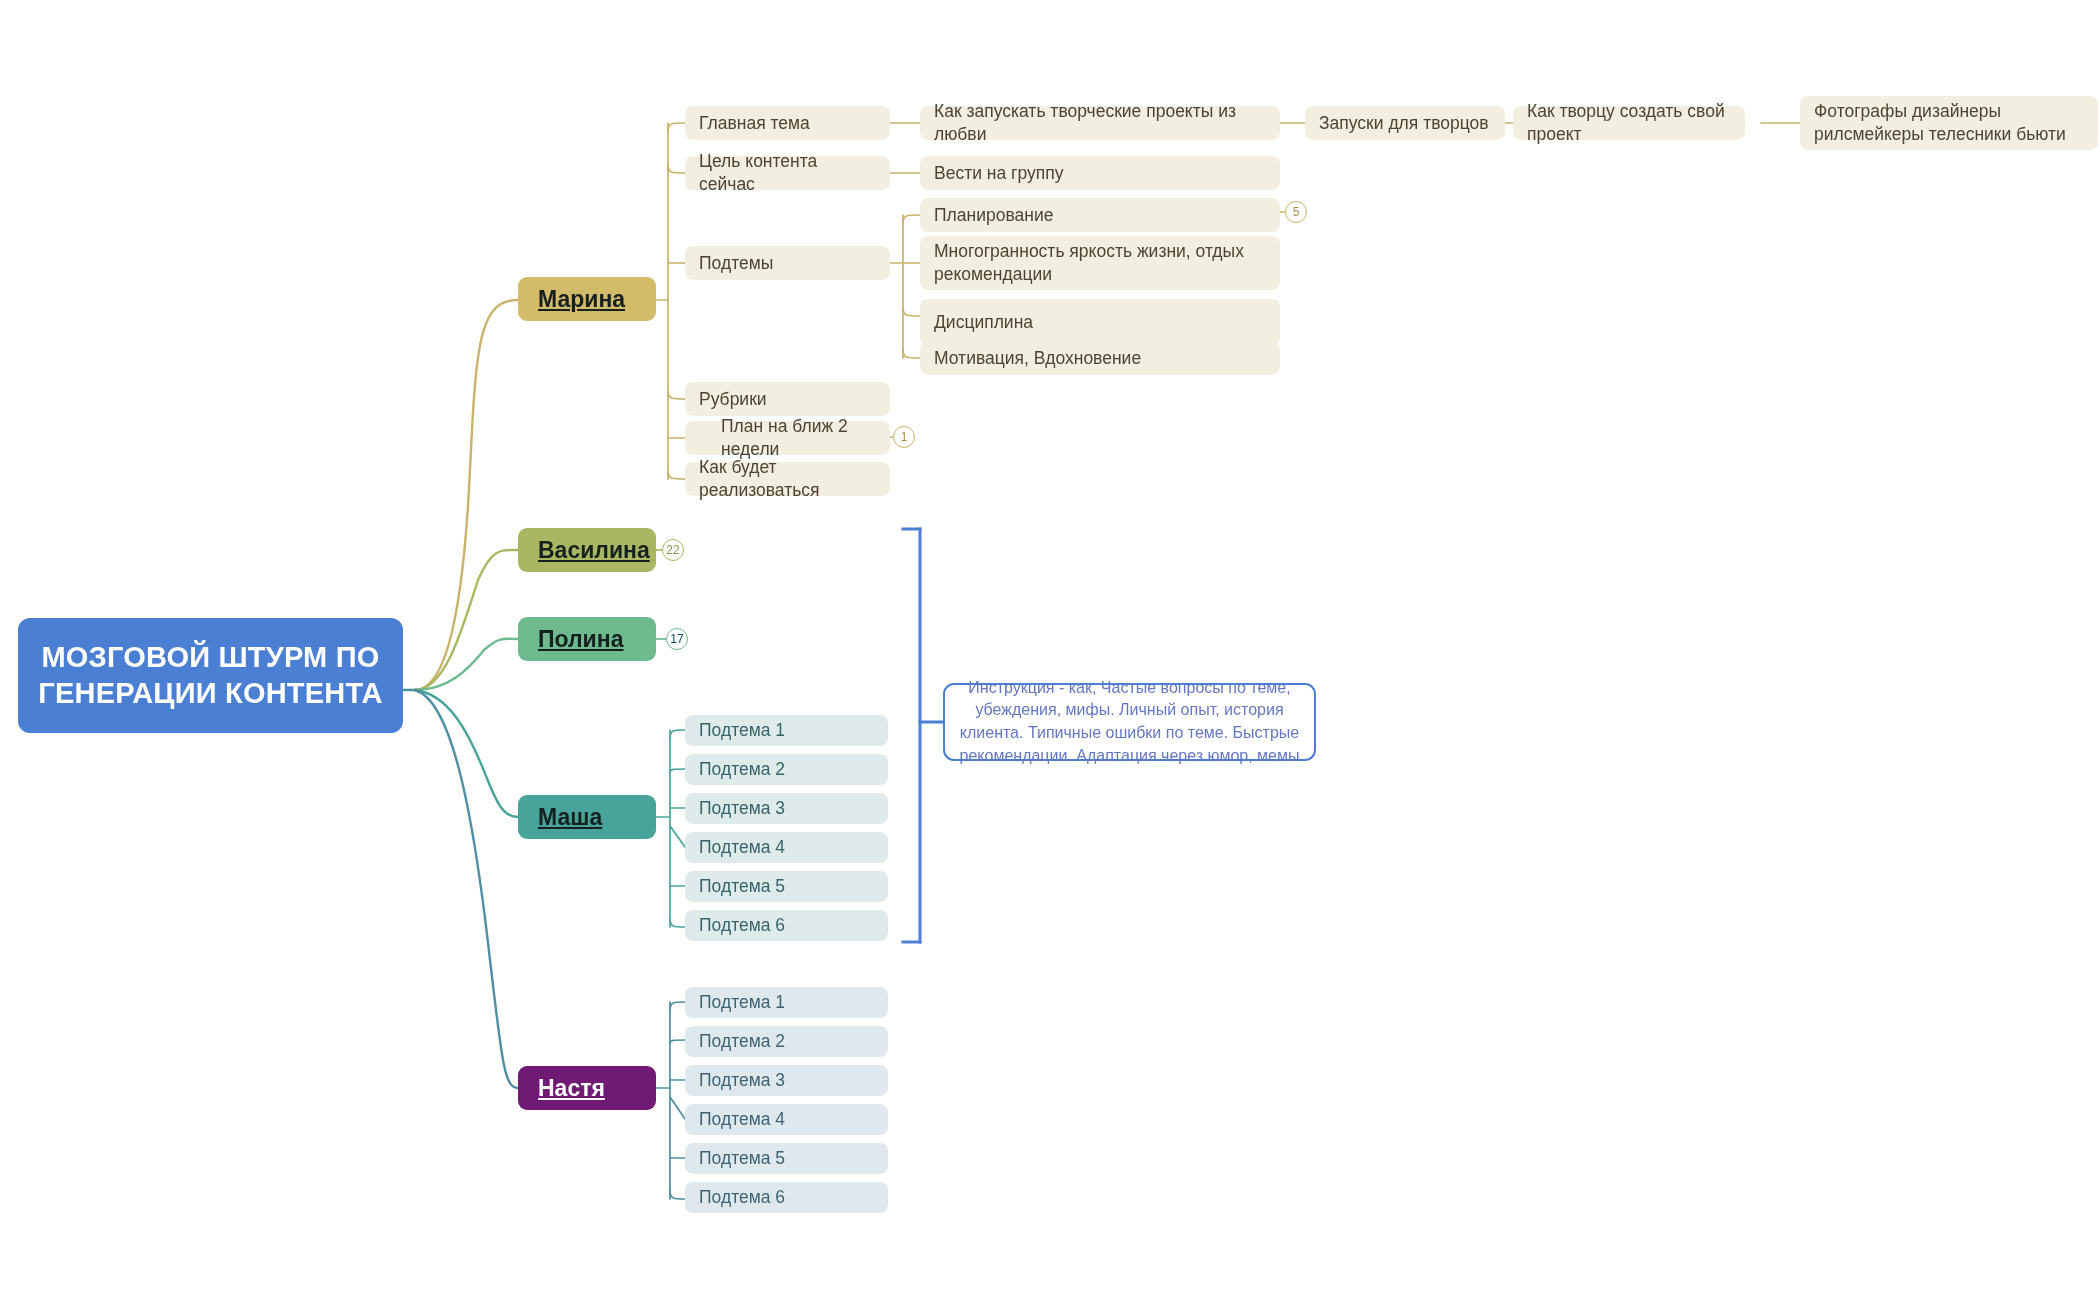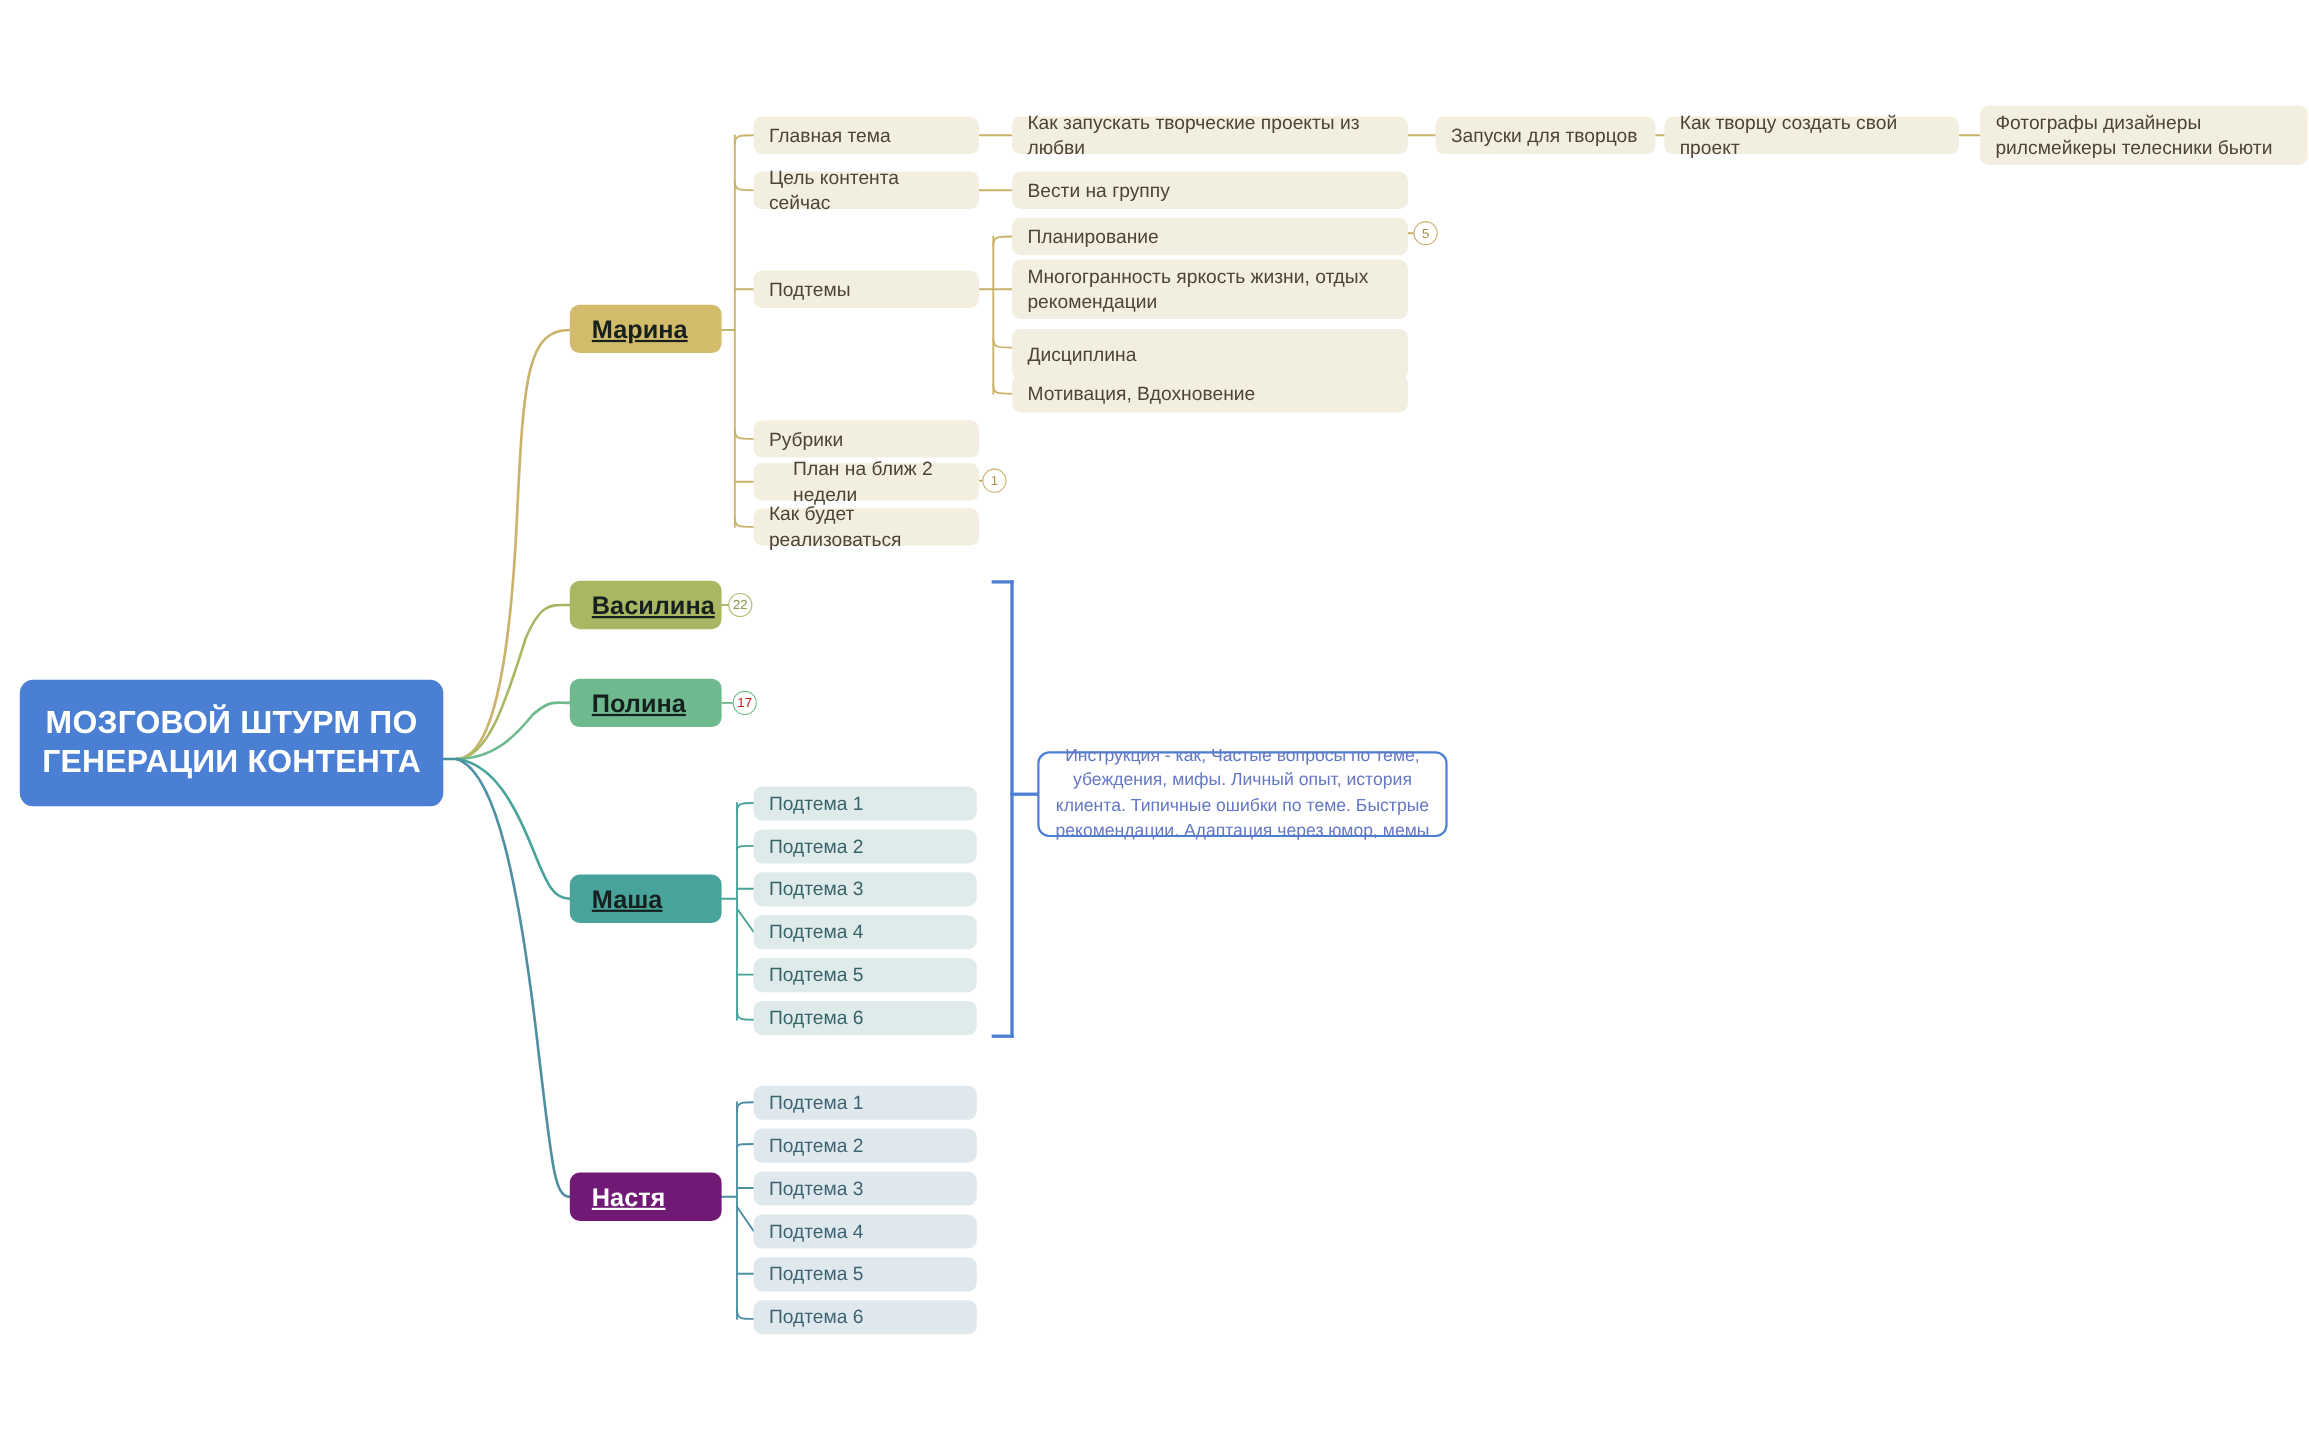--- a/index.html
+++ b/index.html
@@ -54,21 +54,21 @@
   .m-zapusk{left:920px;top:106px;width:360px;height:34px;}
   .m-vesti {left:920px;top:156px;width:360px;height:34px;}
 
   .sub-plan {left:920px;top:198px;width:360px;height:34px;}
   .sub-mnogo{left:920px;top:236px;width:360px;height:54px;align-items:center;}
   .sub-disc {left:920px;top:299px;width:360px;height:46px;}
   .sub-motiv{left:920px;top:341px;width:360px;height:34px;}
 
   
   .m-zapuski-tv{left:1305px;top:106px;width:200px;height:34px;}
-  .m-kaktvorcu {left:1513px;top:106px;width:268px;height:34px;}
+  .m-kaktvorcu {left:1513px;top:106px;width:232px;height:34px;}
   .m-fotografy {left:1800px;top:96px;width:298px;height:54px;}
 
   
   .teal-card{
     background:#dfebea;border-radius:8px;color:#37646a;
     font-size:17.5px;padding:0 14px;height:31px;width:203px;left:685px;
   }
   .blue-card{
     background:#dfe9ed;border-radius:8px;color:#3e6374;
     font-size:17.5px;padding:0 14px;height:31px;width:203px;left:685px;
@@ -85,21 +85,21 @@
 
   
   .badge{
     position:absolute;box-sizing:border-box;
     width:22px;height:22px;border-radius:50%;
     display:flex;align-items:center;justify-content:center;
     font-size:12px;background:#ffffff;
   }
   .badge-gold {border:1.4px solid #c9b26a;color:#a8924a;}
   .badge-olive{border:1.4px solid #a9b763;color:#8b9a4c;}
-  .badge-green{border:1.4px solid #6fb98e;color:#b91c1c;text-align:center;}
+  .badge-green{border:1.4px solid #6fb98e;color:#0c4a6e;text-align:center;}
 
   .b-plan5   {left:1285px;top:201px;}
   .b-plan1   {left:893px; top:426px;}
   .b-vasilina{left:662px; top:539px;}
   .b-polina  {left:666px; top:628px;}
 </style>
 </head>
 <body>
 
 <div id="canvas">

